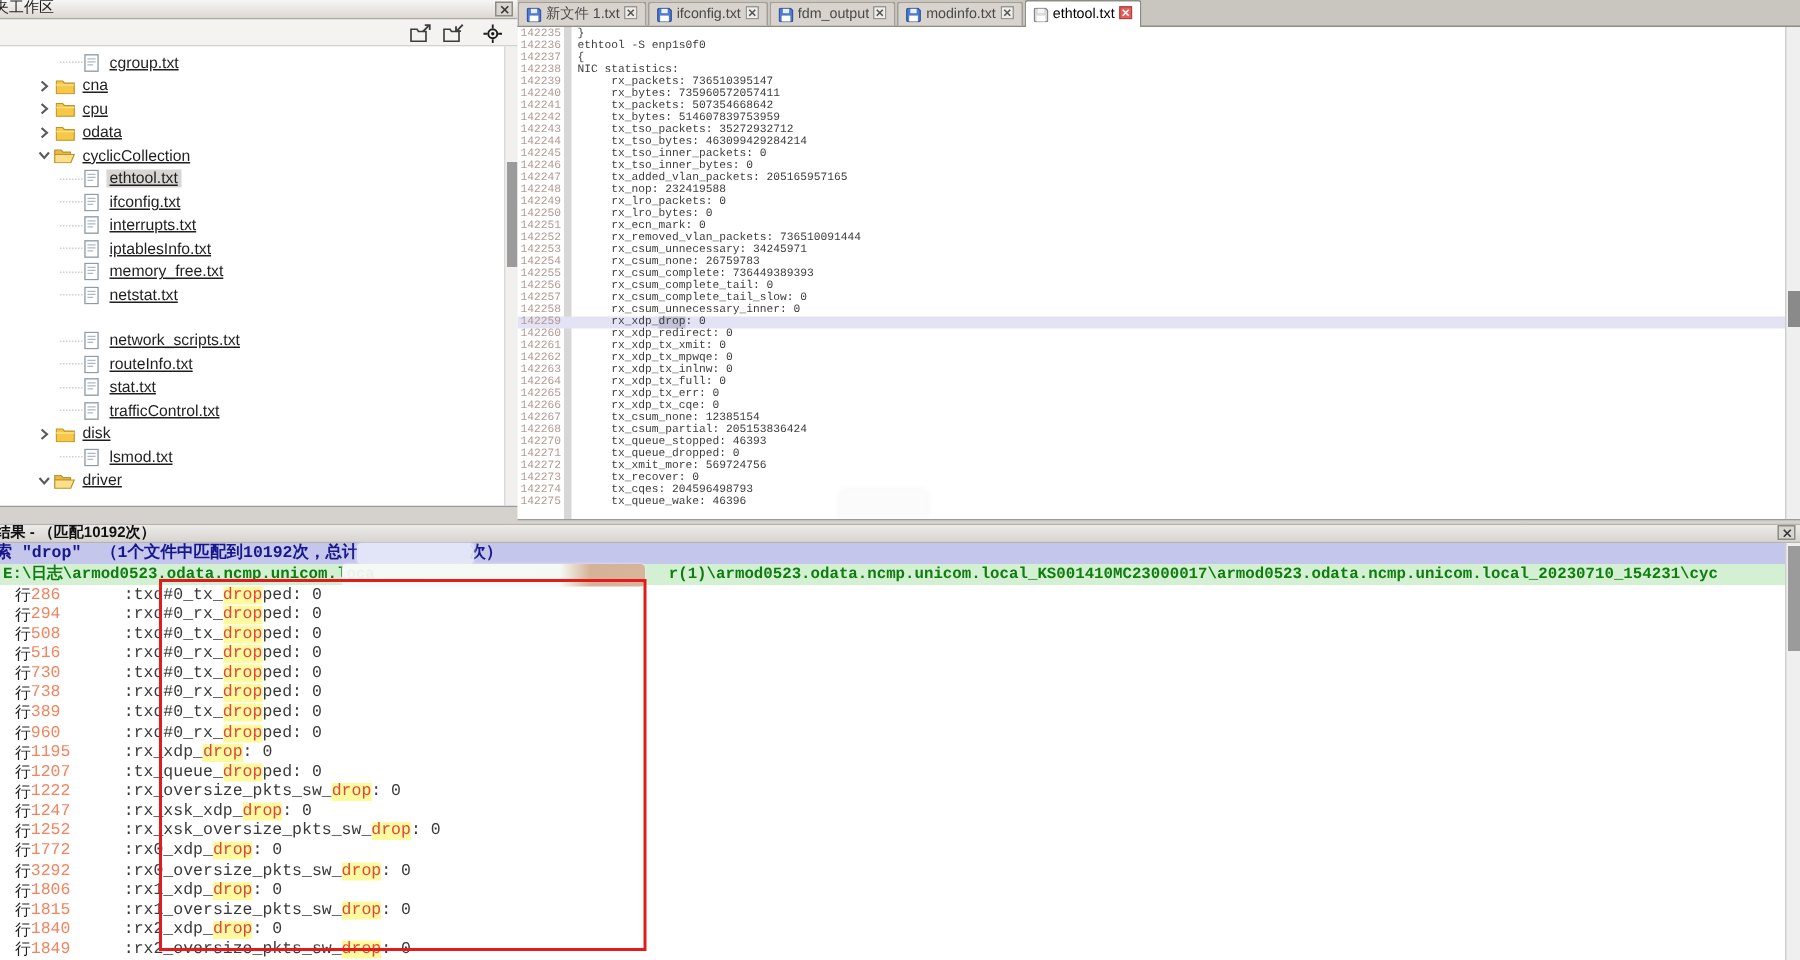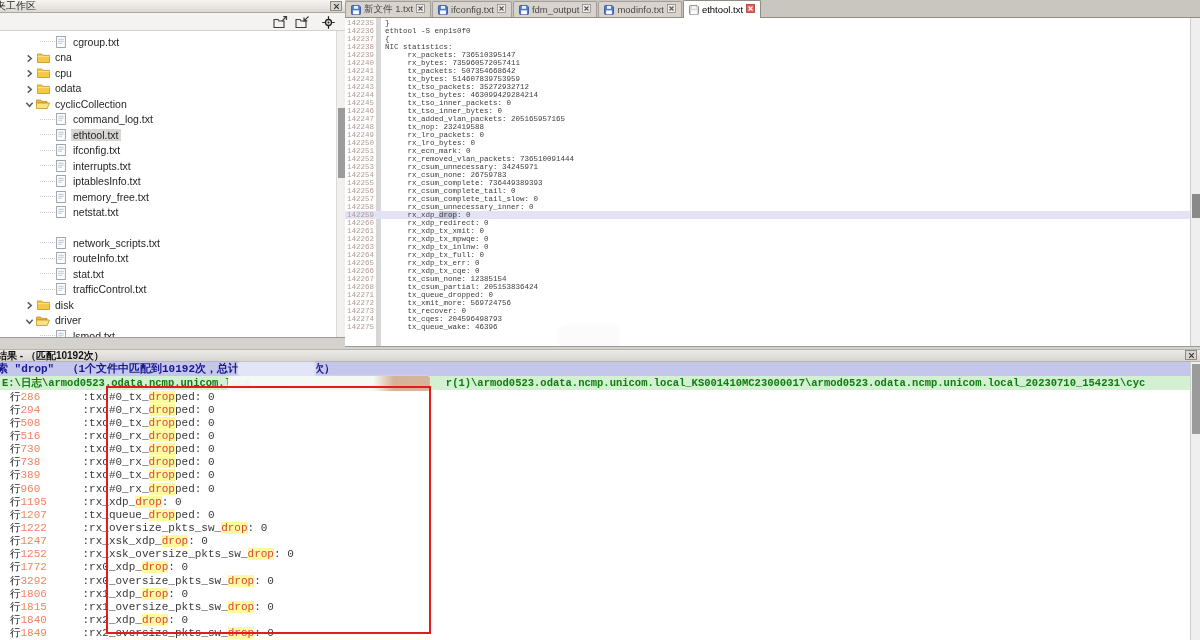--- a/index.html
+++ b/index.html
@@ -18,21 +18,21 @@
   .ws-toolbar { position:absolute; left:0; top:13px; width:345px; height:18px; background:#f4f3f1; border-bottom:1px solid #d4d1cb; }
   .ws-toolbar .tbicon { position:absolute; top:2px; width:18px; height:14px; display:flex; align-items:center; justify-content:center; }
   #tree { position:absolute; left:0; top:31px; width:336px; height:306px; background:#fff; overflow:hidden; padding-top:3px; }
   .tree-row { position:relative; height:15.5px; display:flex; align-items:center; white-space:nowrap; font-size:10.5px; color:#1f1f1f; }
   .tree-gap { height:15px; }
   .tree-row .chev { position:absolute; left:25px; width:9px; height:9px; }
   .tree-row .guide { position:absolute; left:40px; width:15px; border-top:1px dotted #cfcfcf; }
   .tree-row .t-icon { display:inline-flex; width:14px; justify-content:center; }
   .lvl1 .t-icon { margin-left:36px; }
   .lvl2 .t-icon { margin-left:54px; }
-  .tree-row .t-label { margin-left:3px; padding:0 2px; }
+  .tree-row .t-label { margin-left:3px; padding:0 2px;text-decoration:underline; }
   .tree-row.selected .t-label { background:#d7d6d4; }
   .tree-scrollbar { position:absolute; right:0; top:31px; width:9px; height:306px; background:#f1f0ee; border-left:1px solid #dcdad6; }
   .tree-thumb { position:absolute; left:1px; top:77px; width:7px; height:70px; background:#9b9b9b; }
 
   
   #tabbar { position:absolute; left:345px; top:0; width:855px; height:18px; background:#c9c5bf; border-bottom:1px solid #8f8c86; display:flex; align-items:flex-end; }
   .tab { display:inline-flex; align-items:center; gap:3px; height:16px; padding:0 5px; margin-right:1px;
     background:#d8d4cd; border:1px solid #a39f98; border-bottom:none; border-radius:2px 2px 0 0;
     font-size:9.5px; color:#4a4a4a; white-space:nowrap; }
   .tab.active { background:#fff; color:#000; height:18px; margin-bottom:-1px; border-color:#8f8c86; }
@@ -165,30 +165,20 @@
             <path d="M1.5 3 L5 7 L8.5 3" fill="none" stroke="#5a5a5a" stroke-width="1.6"></path>
           </svg></span>
         <span class="t-icon">
           <svg width="14" height="11" viewBox="0 0 14 11">
             <path d="M0.5 2 L4.8 2 L6 3.4 L11 3.4 L11 5 L0.5 5 Z" fill="#e8b84a" stroke="#bf9325" stroke-width="0.8"></path>
             <path d="M2 5 L13.5 5 L11.2 10.5 L0.5 10.5 L0.5 5 Z" fill="#fbdf8d" stroke="#bf9325" stroke-width="0.8"></path>
           </svg>
         </span>
         <span class="t-label">cyclicCollection</span>
       </div>
-      <div class="tree-row lvl2">
-        <span class="guide"></span>
-        <span class="t-icon">
-          <svg width="10" height="12" viewBox="0 0 9 11">
-            <rect x="0.5" y="0.5" width="8" height="10" fill="#ffffff" stroke="#8d99a6" stroke-width="0.8"></rect>
-            <path d="M2 3 H7 M2 4.8 H7 M2 6.6 H5.5" stroke="#aeb9c4" stroke-width="0.8"></path>
-          </svg>
-        </span>
-        <span class="t-label">command_log.txt</span>
-      </div>
       <div class="tree-row lvl2 selected">
         <span class="guide"></span>
         <span class="t-icon">
           <svg width="10" height="12" viewBox="0 0 9 11">
             <rect x="0.5" y="0.5" width="8" height="10" fill="#ffffff" stroke="#8d99a6" stroke-width="0.8"></rect>
             <path d="M2 3 H7 M2 4.8 H7 M2 6.6 H5.5" stroke="#aeb9c4" stroke-width="0.8"></path>
           </svg>
         </span>
         <span class="t-label">ethtool.txt</span>
       </div>
@@ -288,41 +278,41 @@
             <path d="M3 1.5 L7 5 L3 8.5" fill="none" stroke="#5a5a5a" stroke-width="1.6"></path>
           </svg></span>
         <span class="t-icon">
           <svg width="13" height="11" viewBox="0 0 13 11">
             <path d="M0.5 2 L4.8 2 L6 3.4 L12.5 3.4 L12.5 10.5 L0.5 10.5 Z" fill="#f7c846" stroke="#bf9325" stroke-width="0.8"></path>
             <path d="M0.5 4.6 L12.5 4.6" stroke="#fbe08a" stroke-width="1"></path>
           </svg>
         </span>
         <span class="t-label">disk</span>
       </div>
+      <div class="tree-row lvl2">
+        <span class="guide"></span>
+        <span class="t-icon">
+          <svg width="10" height="12" viewBox="0 0 9 11">
+            <rect x="0.5" y="0.5" width="8" height="10" fill="#ffffff" stroke="#8d99a6" stroke-width="0.8"></rect>
+            <path d="M2 3 H7 M2 4.8 H7 M2 6.6 H5.5" stroke="#aeb9c4" stroke-width="0.8"></path>
+          </svg>
+        </span>
+        <span class="t-label">lsmod.txt</span>
+      </div>
       <div class="tree-row lvl1">
         <span class="chev"><svg width="9" height="9" viewBox="0 0 10 10">
             <path d="M1.5 3 L5 7 L8.5 3" fill="none" stroke="#5a5a5a" stroke-width="1.6"></path>
           </svg></span>
         <span class="t-icon">
           <svg width="14" height="11" viewBox="0 0 14 11">
             <path d="M0.5 2 L4.8 2 L6 3.4 L11 3.4 L11 5 L0.5 5 Z" fill="#e8b84a" stroke="#bf9325" stroke-width="0.8"></path>
             <path d="M2 5 L13.5 5 L11.2 10.5 L0.5 10.5 L0.5 5 Z" fill="#fbdf8d" stroke="#bf9325" stroke-width="0.8"></path>
           </svg>
         </span>
         <span class="t-label">driver</span>
-      </div>
-      <div class="tree-row lvl2">
-        <span class="guide"></span>
-        <span class="t-icon">
-          <svg width="10" height="12" viewBox="0 0 9 11">
-            <rect x="0.5" y="0.5" width="8" height="10" fill="#ffffff" stroke="#8d99a6" stroke-width="0.8"></rect>
-            <path d="M2 3 H7 M2 4.8 H7 M2 6.6 H5.5" stroke="#aeb9c4" stroke-width="0.8"></path>
-          </svg>
-        </span>
-        <span class="t-label">lsmod.txt</span>
       </div>
     </div>
   <div class="tree-scrollbar">
       <div class="tree-thumb"></div>
     </div>
 </div>
 
 <div id="tabbar">
     <div class="tab">
       <svg width="10" height="10" viewBox="0 0 10 10">
@@ -416,20 +406,21 @@
       <div class="ed-line cur"><span class="ed-num">142259</span><span class="ed-text">     rx_xdp_<span class="sel">drop</span>: 0</span></div>
       <div class="ed-line"><span class="ed-num">142260</span><span class="ed-text">     rx_xdp_redirect: 0</span></div>
       <div class="ed-line"><span class="ed-num">142261</span><span class="ed-text">     rx_xdp_tx_xmit: 0</span></div>
       <div class="ed-line"><span class="ed-num">142262</span><span class="ed-text">     rx_xdp_tx_mpwqe: 0</span></div>
       <div class="ed-line"><span class="ed-num">142263</span><span class="ed-text">     rx_xdp_tx_inlnw: 0</span></div>
       <div class="ed-line"><span class="ed-num">142264</span><span class="ed-text">     rx_xdp_tx_full: 0</span></div>
       <div class="ed-line"><span class="ed-num">142265</span><span class="ed-text">     rx_xdp_tx_err: 0</span></div>
       <div class="ed-line"><span class="ed-num">142266</span><span class="ed-text">     rx_xdp_tx_cqe: 0</span></div>
       <div class="ed-line"><span class="ed-num">142267</span><span class="ed-text">     tx_csum_none: 12385154</span></div>
       <div class="ed-line"><span class="ed-num">142268</span><span class="ed-text">     tx_csum_partial: 205153836424</span></div>
+      <div class="ed-line"><span class="ed-num">142270</span><span class="ed-text">     tx_queue_stopped: 46393</span></div>
       <div class="ed-line"><span class="ed-num">142271</span><span class="ed-text">     tx_queue_dropped: 0</span></div>
       <div class="ed-line"><span class="ed-num">142272</span><span class="ed-text">     tx_xmit_more: 569724756</span></div>
       <div class="ed-line"><span class="ed-num">142273</span><span class="ed-text">     tx_recover: 0</span></div>
       <div class="ed-line"><span class="ed-num">142274</span><span class="ed-text">     tx_cqes: 204596498793</span></div>
       <div class="ed-line"><span class="ed-num">142275</span><span class="ed-text">     tx_queue_wake: 46396</span></div>
     </div>
   <div id="editor-scrollbar">
       <div id="editor-thumb"></div>
     </div>
   <div id="editor-censor" class="blur-patch"></div>

